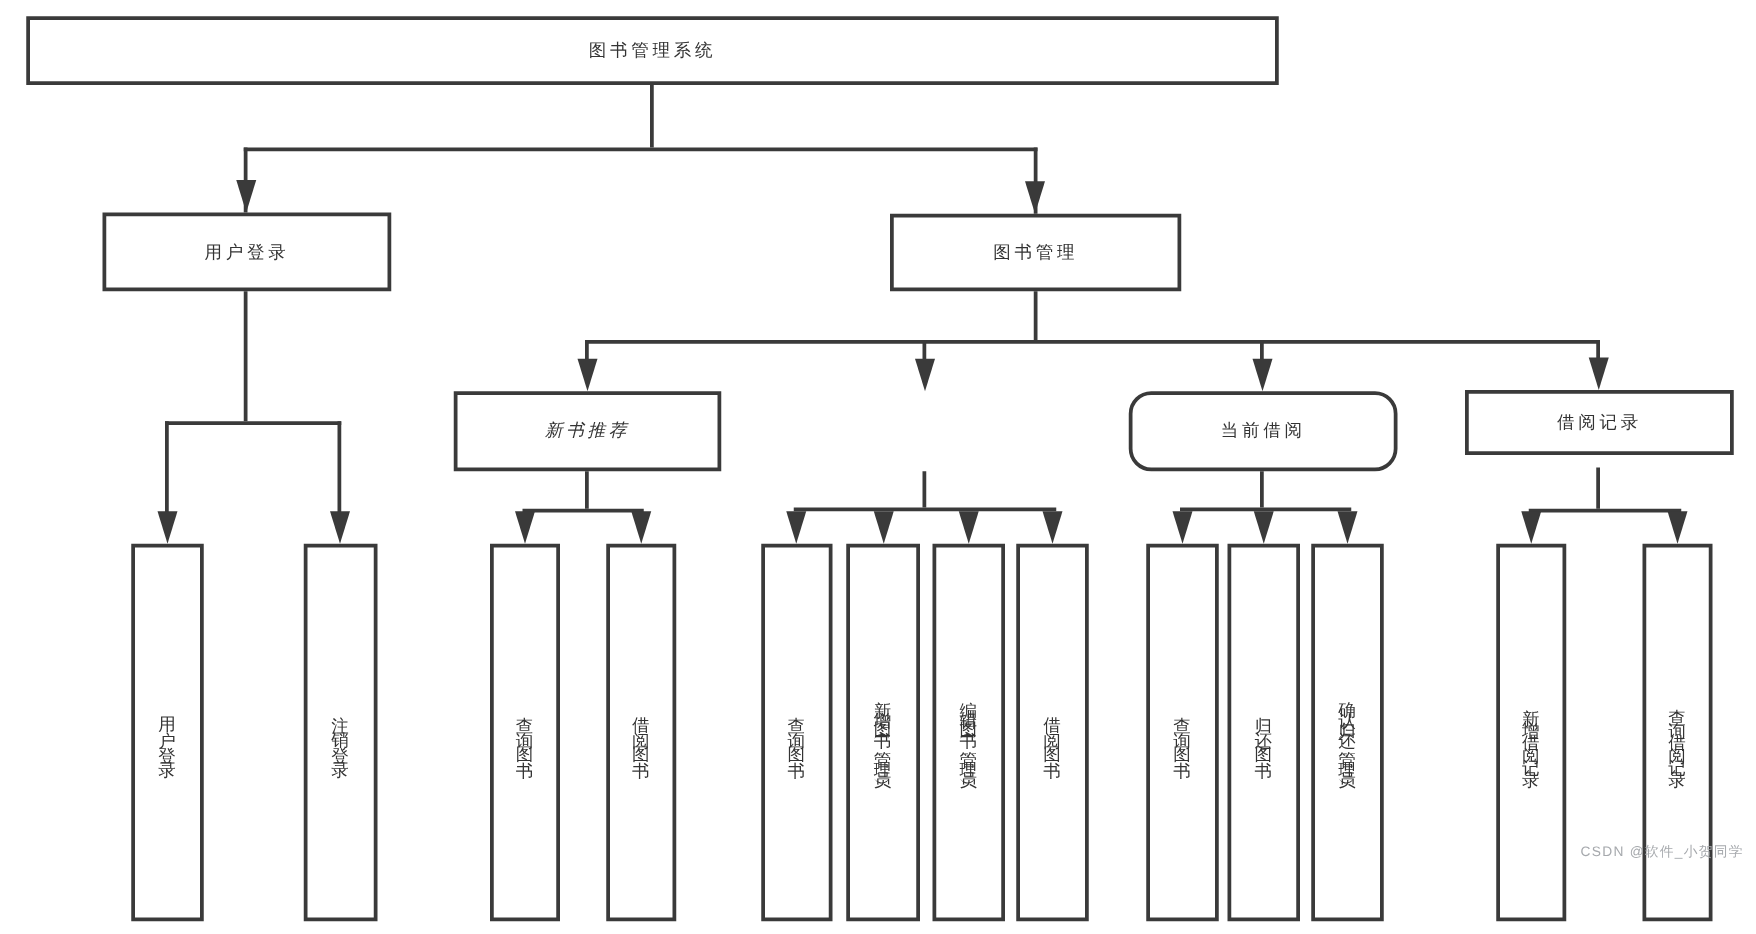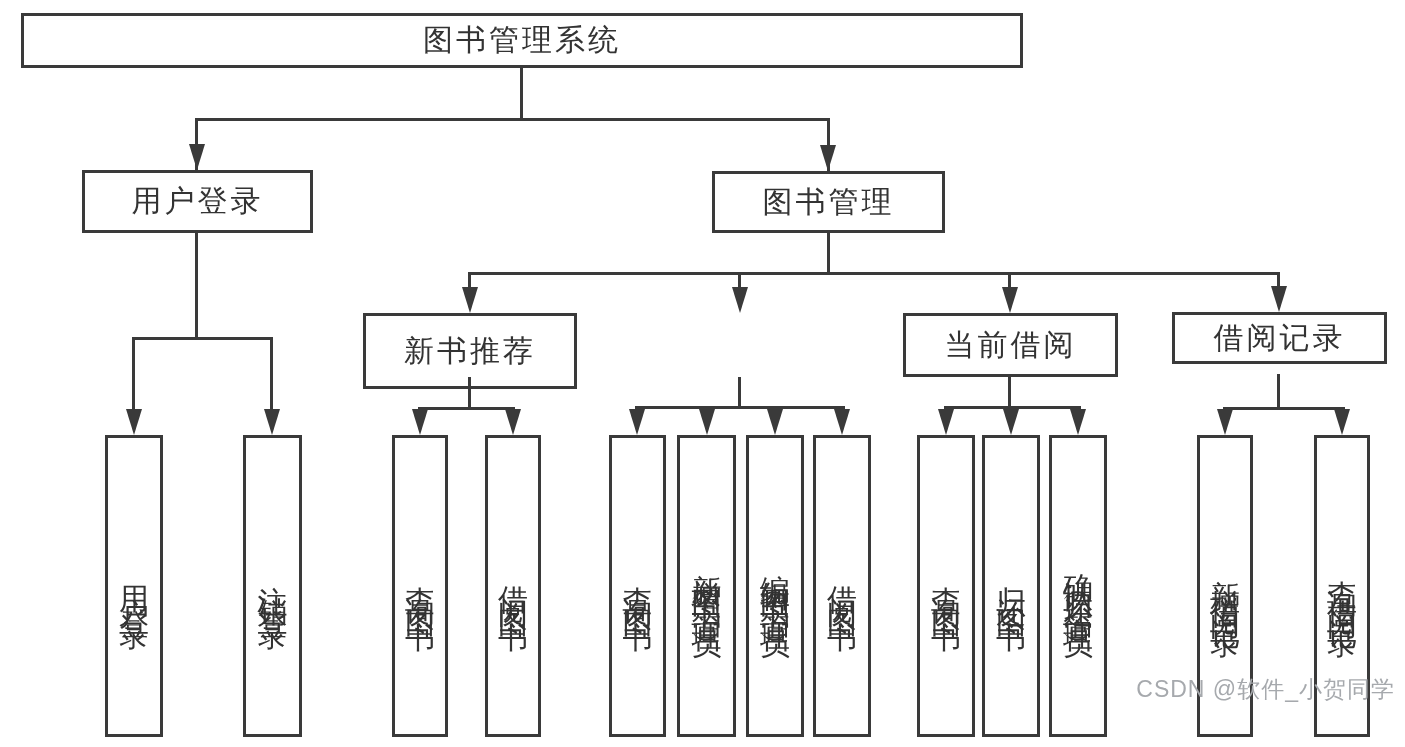--- a/index.html
+++ b/index.html
@@ -21,21 +21,21 @@
   .node {
     position: absolute;
     box-sizing: border-box;
     border: 3px solid var(--line);
     background: #ffffff;
     display: flex;
     align-items: center;
     justify-content: center;
   }
   .node .lbl {
-    font-size: 30px;
+    font-size: 14px;
     letter-spacing: 3px;
     white-space: nowrap;
     color: var(--text);
   }
   .leaf .lbl {
     writing-mode: vertical-rl;
     text-orientation: mixed;
     line-height: 1;
     letter-spacing: 12px;
     white-space: nowrap;
@@ -49,21 +49,21 @@
     position: absolute;
     width: 0; height: 0;
     border-left: 8px solid transparent;
     border-right: 8px solid transparent;
     border-top: 26px solid var(--line);
   }
   .watermark {
     position: absolute;
     top: 674px;
     right: 10px;
-    font-size: 23px;
+    font-size: 11px;
     letter-spacing: 1px;
     color: var(--watermark);
   }
 </style>
 </head>
 <body>
 
 <div class="canvas">
 
   <div class="node" style="left:21px; top:13px; width:1002px; height:55px;">
@@ -71,26 +71,26 @@
   </div>
 
   <div class="node" style="left:82px; top:170px; width:231px; height:63px;">
     <span class="lbl">用户登录</span>
   </div>
 
   <div class="node" style="left:712px; top:171px; width:233px; height:62px;">
     <span class="lbl">图书管理</span>
   </div>
 
-  <div class="node" style="left:363px; top:313px; width:214px; height:76px;">
+  <div class="node" style="left:363px; top:313px; width:214px; height:64px;font-style:italic;">
     <span class="lbl">新书推荐</span>
   </div>
 
 
-  <div class="node" style="left:903px; top:313px; width:215px; height:64px;">
+  <div class="node" style="left:903px; top:313px; width:215px; height:64px;border-radius:18px;">
     <span class="lbl">当前借阅</span>
   </div>
 
   <div class="node" style="left:1172px; top:312px; width:215px; height:52px;">
     <span class="lbl">借阅记录</span>
   </div>
 
   <div class="node leaf" style="left:105px; top:435px; width:58px; height:302px;">
     <span class="lbl">用户登录</span>
   </div>

